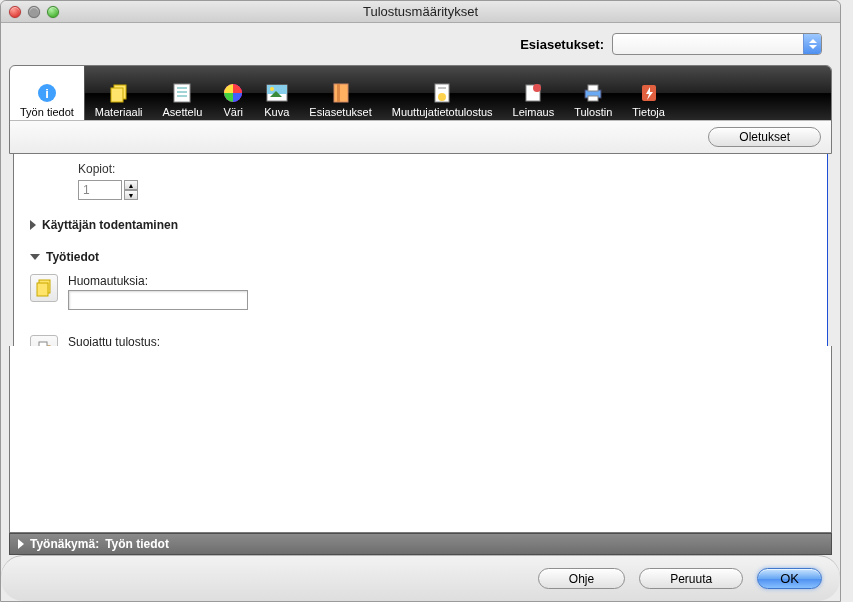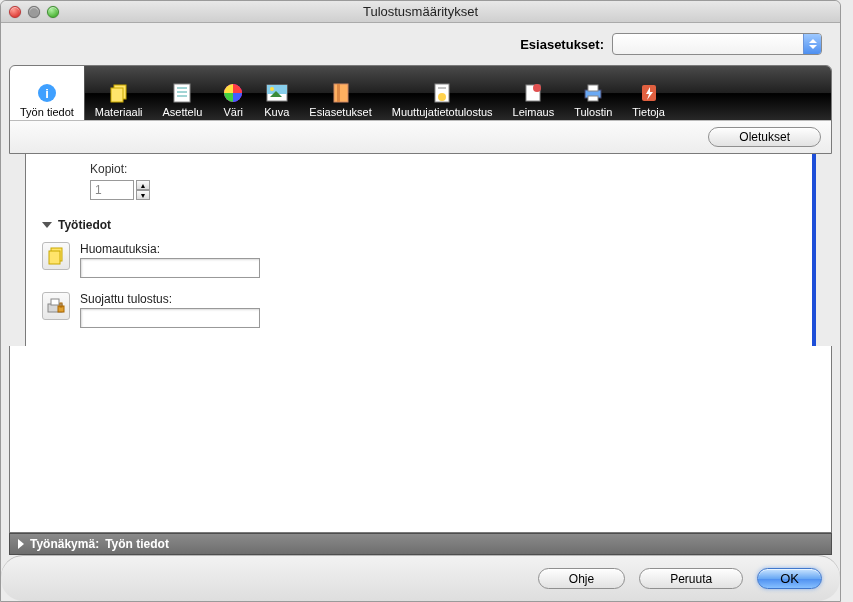--- a/index.html
+++ b/index.html
@@ -20,33 +20,33 @@
   .combo .arrows::after{content:"";border-left:4px solid transparent;border-right:4px solid transparent;border-top:4px solid #fff;margin-top:1px;}
   .toolbar-wrap { margin: 0 8px; border:1px solid #7a7a7a; border-radius:6px 6px 0 0; }
   .toolbar { display:flex; background:linear-gradient(#4a4a4a,#202020 50%,#000 51%,#282828); height:54px; border-radius:5px 5px 0 0; }
   .tab { flex: 0 0 auto; padding: 4px 10px 2px; display:flex; flex-direction:column; align-items:center; justify-content:flex-end; cursor:pointer; color:#fff; font-size:11px; gap:2px; }
   .tab .ticon { width:22px; height:22px; display:flex; align-items:center; justify-content:center; }
   .tab.active { background:#fff; color:#000; border-right:1px solid #555; border-radius:5px 0 0 0; }
   .tab.active .tlabel { color:#000; }
   .tlabel { font-size:11px; }
   .defaults-row { display:flex; justify-content:flex-end; padding:6px 10px; background:linear-gradient(#fbfbfb,#ededed); border-top:1px solid #bbb; }
   .mac-btn { background:linear-gradient(#fefefe,#e2e2e2); border:1px solid #8f8f8f; border-radius:12px; font-size:12px; padding:2px 30px; cursor:pointer; box-shadow:0 1px 0 rgba(255,255,255,.7) inset; }
-  .content { flex:1; padding: 6px 16px 0 16px; margin:0 24px; background:#fff; overflow:auto; border-left:1px solid #7a7a7a; border-right:4px solid #1d4ed8;}
+  .content { flex:1; padding: 6px 16px 0 16px; margin:0 12px; background:#fff; overflow:auto; border-left:1px solid #7a7a7a; border-right:1px solid #1d4ed8;}
   .copies-block { margin-left: 48px; margin-top:2px; }
   .copies-block .lbl { font-size:12px; color:#333; }
   .spinbox { margin-top:4px; display:flex; align-items:stretch; }
   .spinbox input { width:44px; height:20px; border:1px solid #999; font-size:12px; padding:0 4px; color:#888; }
   .spin-btns { display:flex; flex-direction:column; margin-left:2px; }
   .spin-btns button { width:14px; height:10px; border:1px solid #999; background:linear-gradient(#fafafa,#ddd); font-size:7px; line-height:7px; padding:0; cursor:pointer;}
   .section-header { display:flex; align-items:center; gap:6px; font-size:12px; font-weight:bold; color:#222; margin-top:18px; cursor:pointer; }
   .tri { width:0;height:0; }
   .tri.right { border-top:5px solid transparent; border-bottom:5px solid transparent; border-left:6px solid #555; }
   .tri.down { border-left:5px solid transparent; border-right:5px solid transparent; border-top:6px solid #555; }
   .fields { display:grid; grid-template-columns: 310px 1fr; gap: 0 30px; margin-top:10px; }
-  .col { display:flex; flex-direction:column; gap:14px; }
+  .col { display:flex; flex-direction:column; gap:25px; }
   .field { display:flex; gap:10px; align-items:flex-start; }
   .ficon { width:28px; height:28px; border:1px solid #bbb; border-radius:3px; background:linear-gradient(#fafafa,#e8e8e8); display:flex; align-items:center; justify-content:center; font-size:16px; flex-shrink:0; }
   .fbody { display:flex; flex-direction:column; gap:2px; flex:1; }
   .flabel { font-size:12px; color:#222; }
   .tinput { width:180px; height:20px; border:1px solid #999; box-shadow:inset 1px 1px 2px rgba(0,0,0,.15); font-size:12px; padding:0 4px; }
   .tarea { width:180px; height:90px; border:1px solid #999; box-shadow:inset 1px 1px 2px rgba(0,0,0,.15); font-size:12px; padding:2px 4px; resize:none; }
   .status-bar { margin:0 8px; height:22px; background:linear-gradient(#8a8a8a,#6e6e6e); border:1px solid #4e4e4e; display:flex; align-items:center; gap:6px; padding:0 8px; color:#fff; font-size:12px; font-weight:bold; }
   .status-bar .tri.right { border-left-color:#fff; }
   .footer { display:flex; justify-content:flex-end; gap:14px; padding:12px 18px; background:linear-gradient(#f2f2f2,#dedede); border-top:1px solid #b7b7b7; margin-top:auto;border-radius:22px;}
   .btn-default { background:linear-gradient(#c9e4ff,#6aa9f4 50%,#4d8ff0 51%,#87c0ff); color:#000; border:1px solid #3f77cc; border-radius:12px; font-size:13px; padding:2px 22px; cursor:pointer; box-shadow:0 1px 0 rgba(255,255,255,.6) inset, 0 0 4px rgba(77,143,240,.6);text-align:center;}
@@ -192,20 +192,24 @@
       <div class="lbl">Kopiot:</div>
       <div class="spinbox">
         <input type="text" value="1" style="">
         <div class="spin-btns">
           <button>▲</button>
           <button>▼</button>
         </div>
       </div>
     </div>
 
+    <div class="section-header">
+      <span class="tri right"></span>
+      <span>Käyttäjän todentaminen</span>
+    </div>
 
     <div class="section-header">
       <span class="tri down"></span>
       <span>Työtiedot</span>
     </div>
 
     <div class="fields">
 
       <div class="col">
         <div class="field">

